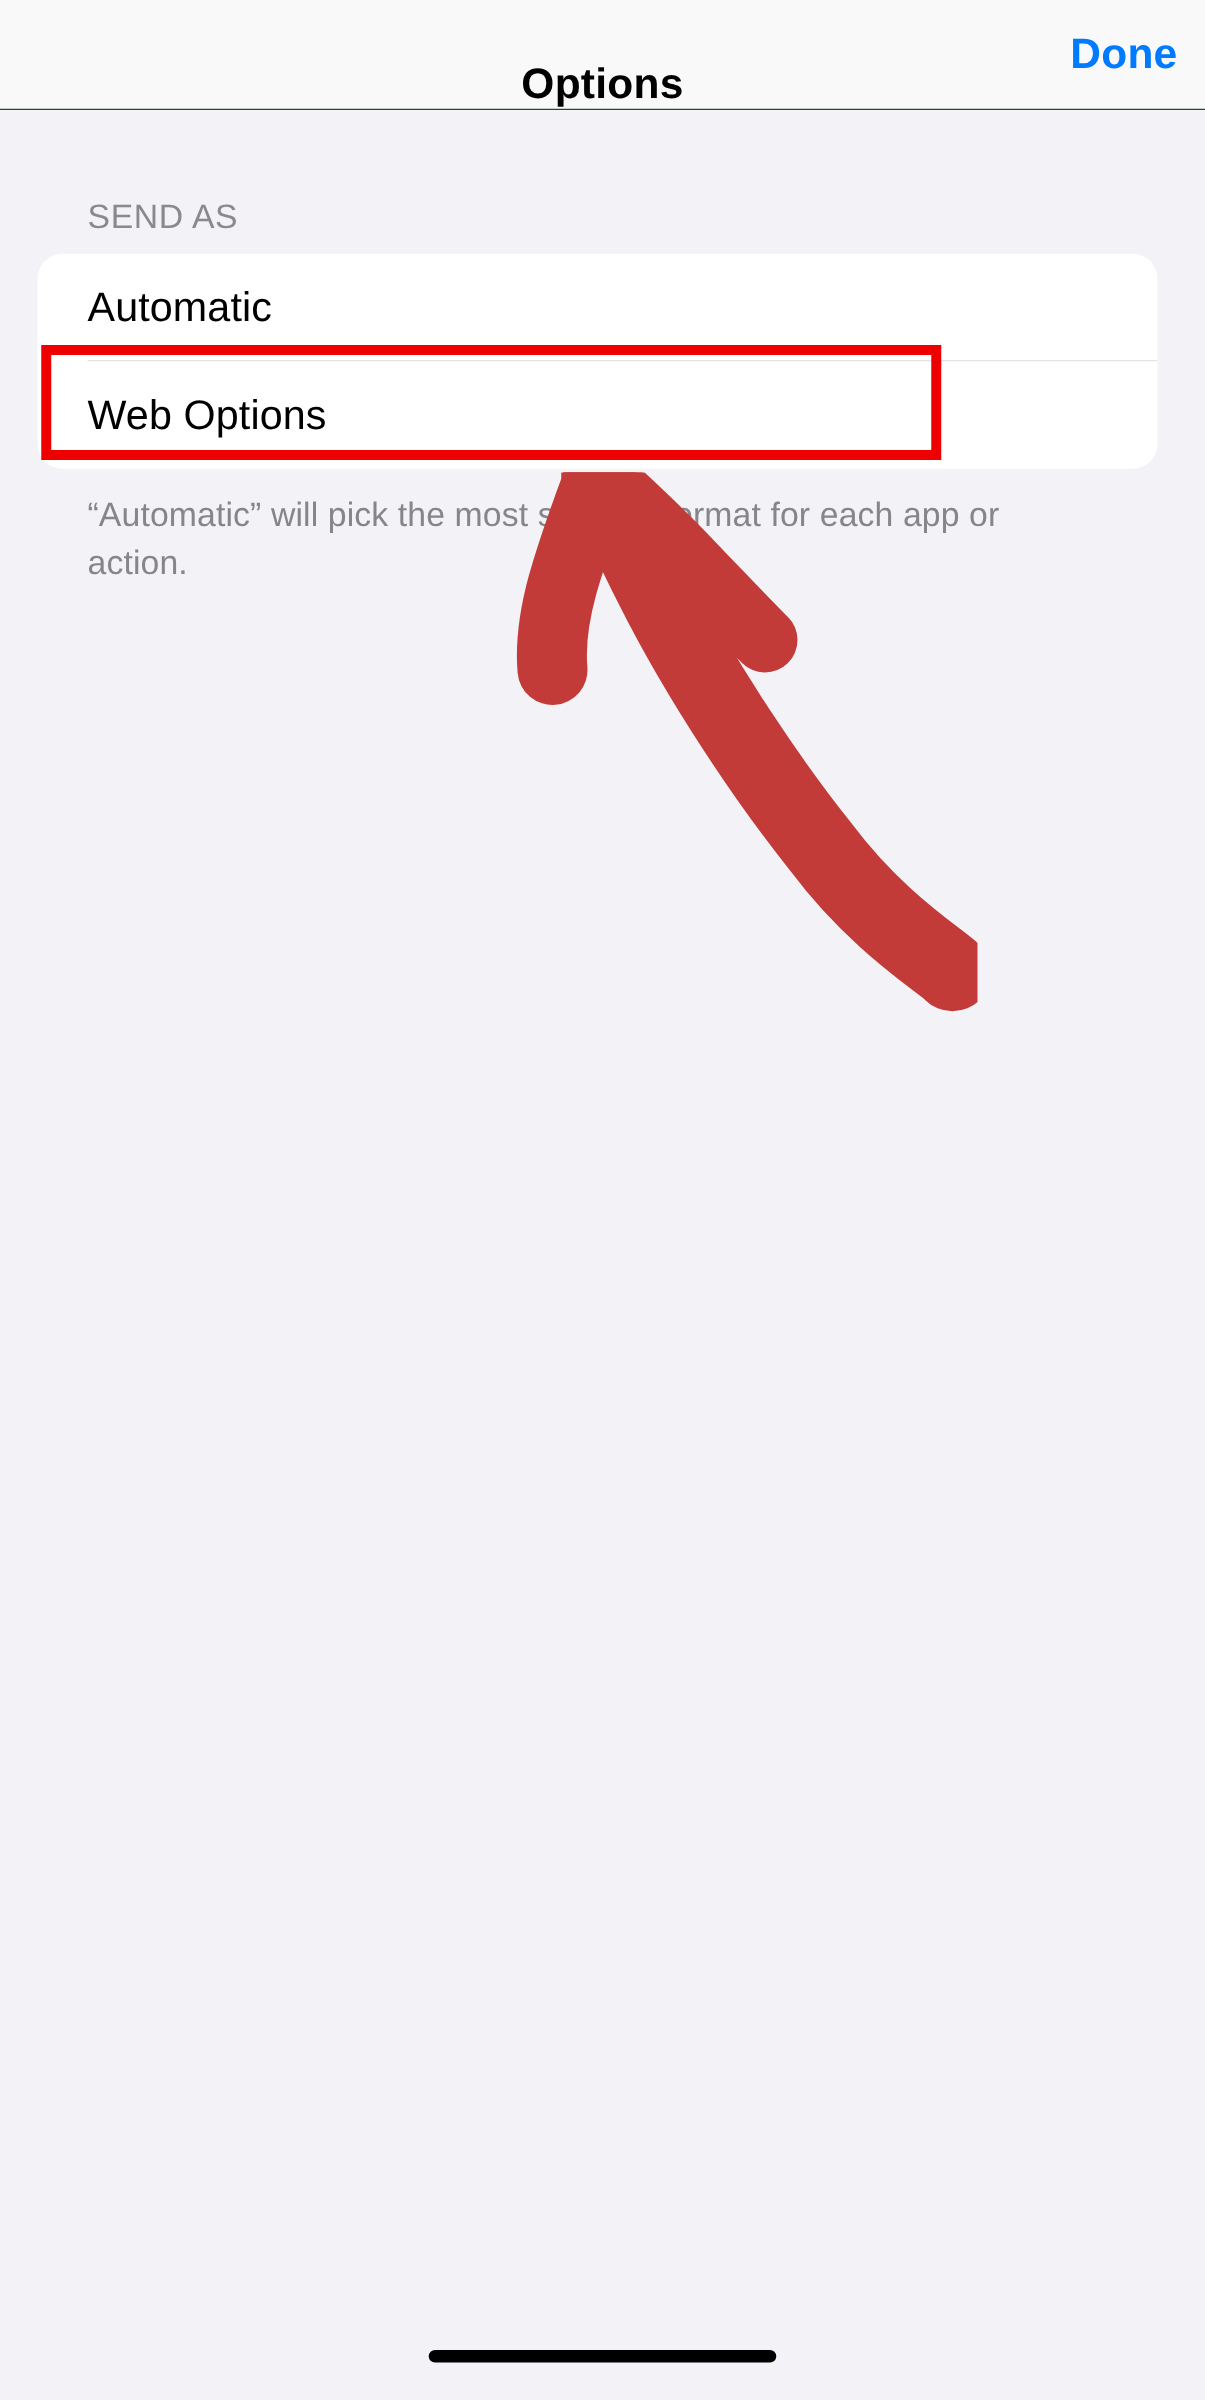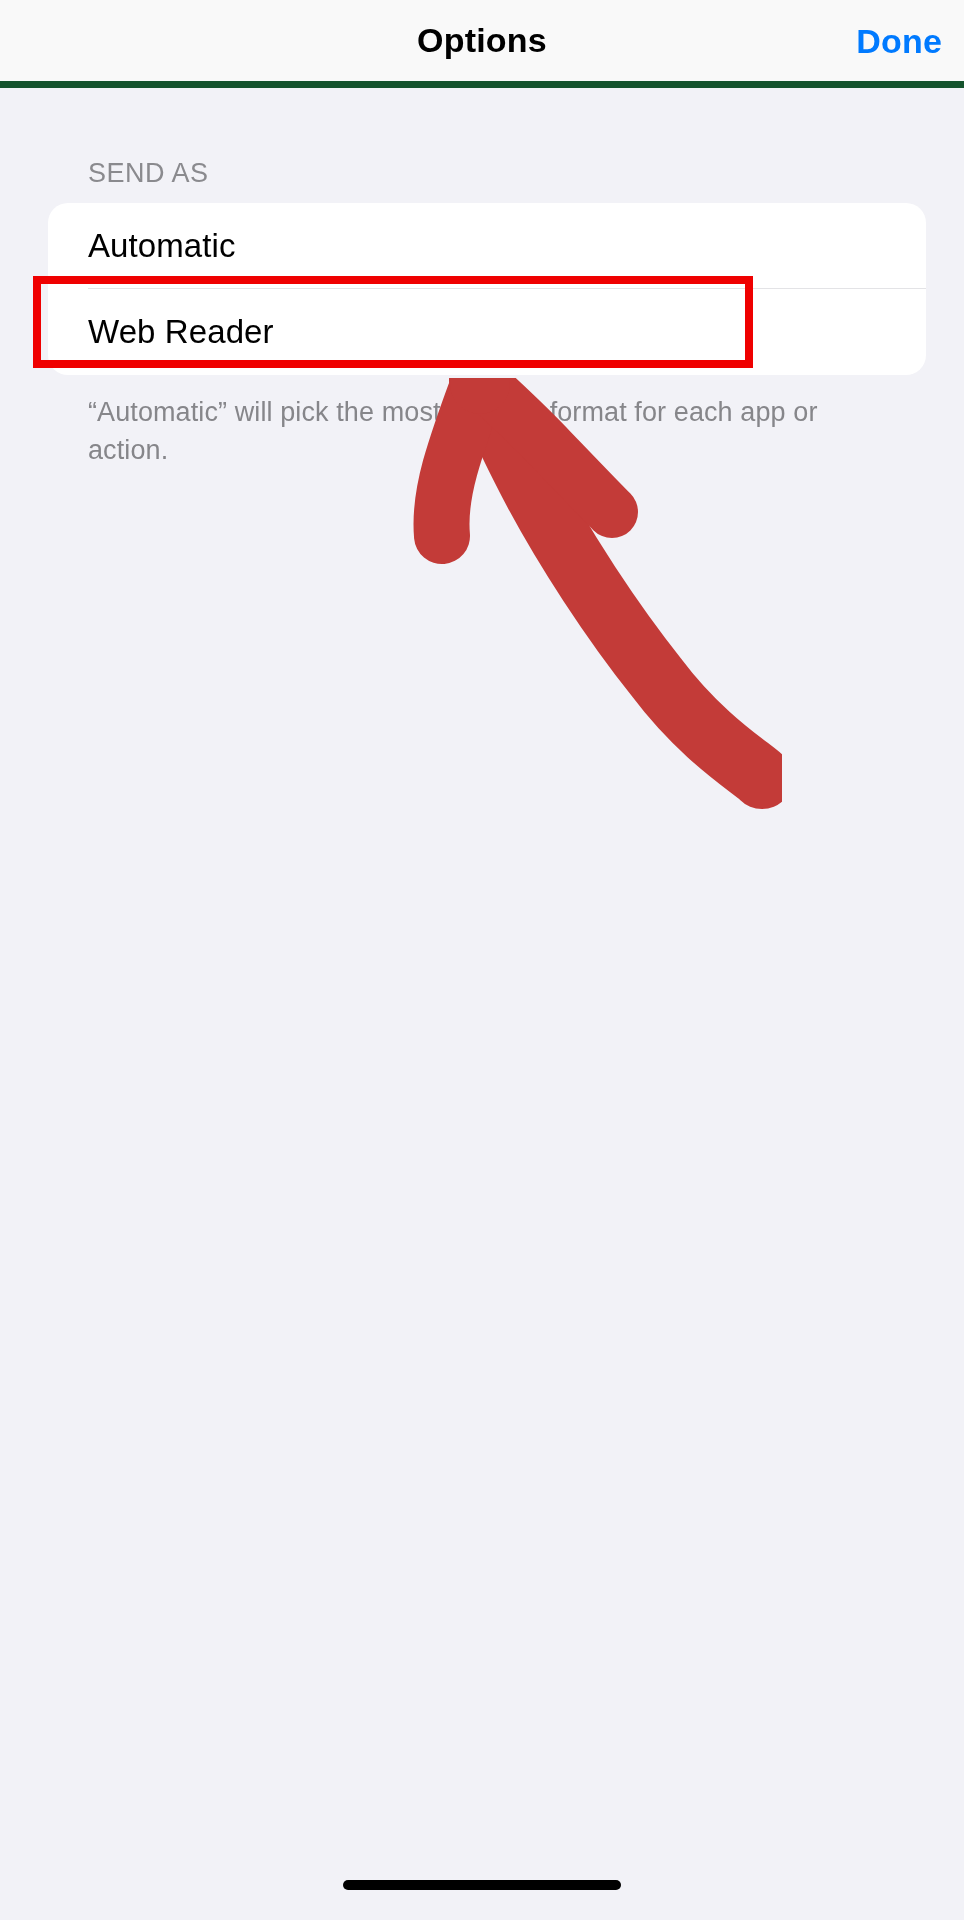--- a/index.html
+++ b/index.html
@@ -16,43 +16,43 @@
     body {
       font-family: -apple-system, "SF Pro Text", "Helvetica Neue", Helvetica, Arial, sans-serif;
       background: #f2f2f7;
       position: relative;
     }
     .nav-bar {
       position: relative;
       height: 88px;
       width: 100%;
       background: #f9f9f9;
-      border-bottom: 7px solid #14532d;
+      border-bottom: 1px solid #14532d;
       display: flex;
-      align-items: center;
+      align-items: flex-end;
       justify-content: center;
     }
     .nav-title {
       font-size: 34px;
       font-weight: 600;
       color: #000;
       letter-spacing: 0.2px;
     }
     .nav-done {
       position: absolute;
       right: 22px;
       top: 50%;
       transform: translateY(-50%);
       font-size: 34px;
       font-weight: 600;
       color: #007aff;
       letter-spacing: 0.2px;
     }
     .content {
-      padding: 70px 38px 0 48px;
+      padding: 70px 38px 0 30px;
       position: relative;
     }
     .section-header {
       font-size: 27px;
       font-weight: 400;
       color: #8a8a8e;
       letter-spacing: 0.5px;
       margin: 0 0 14px 40px;
     }
     .list-group {
@@ -134,21 +134,21 @@
   <div class="list-group">
 
     <div class="list-row">
       <span>Automatic</span>
       <div class="separator"></div>
     </div>
 
 
 
     <div class="list-row">
-      <span>Web Reader</span>
+      <span>Web Options</span>
     </div>
 
   </div>
 
   <div class="section-footer">“Automatic” will pick the most suitable format for each app or action.</div>
 </div>
 
 <div class="highlight-box" style="left:33px; top:276px; width:720px; height:92px;"></div>
 
 <div class="annotation-arrow" style="left:402px; top:378px; width:380px; height:450px;">

